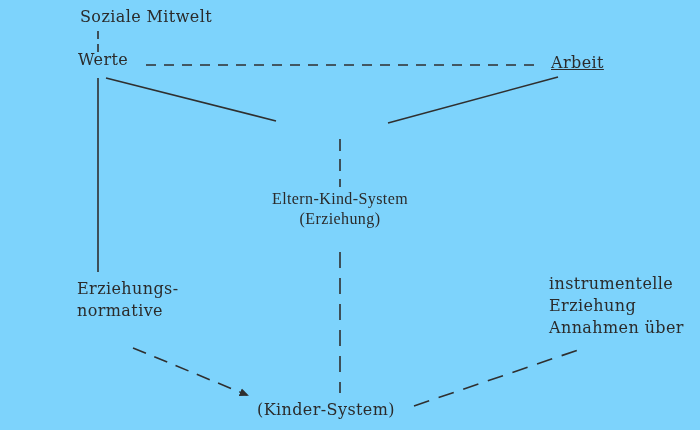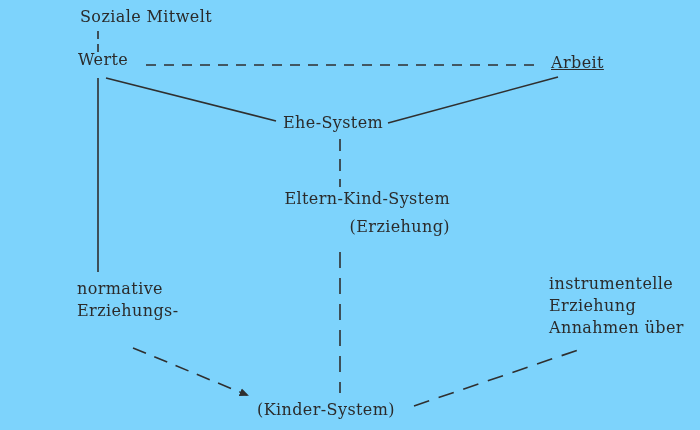--- a/index.html
+++ b/index.html
@@ -31,24 +31,24 @@
   .label {
     position: absolute;
     white-space: nowrap;
     letter-spacing: 0.4px;
     line-height: 20px;
   }
   .multiline {
     line-height: 22px;
   }
   .center-block {
-    text-align: right;
+    text-align: center;
+    font-family: Liberation Serif, serif;
   }
   .sublabel {
-    margin-top: 8px;
   }
 </style>
 </head>
 <body>
 
 <div class="canvas">
 
   <svg class="edges-svg" viewBox="0 0 700 430" xmlns="http://www.w3.org/2000/svg">
     <defs>
       <marker id="arrow" viewBox="0 0 10 10" refX="7" refY="5" markerWidth="6.5" markerHeight="6.5" orient="auto">
@@ -65,30 +65,29 @@
     <line x1="133" y1="348" x2="247" y2="395" stroke-dasharray="14 9" marker-end="url(#arrow)"></line>
     <line x1="414" y1="406" x2="584" y2="348" stroke-dasharray="16 10"></line>
   </svg>
 
   <div class="label" style="left:80px; top:7px;">Soziale Mitwelt</div>
 
   <div class="label" style="left:78px; top:50px;">Werte</div>
 
   <div class="label" style="left:551px; top:53px;text-decoration:underline;">Arbeit</div>
 
-  <div class="label" style="left:283px; top:113px;">Ehe-System</div>
 
   <div class="label center-block" style="left:230px; top:189px; width:220px;">
     <div>Eltern-Kind-System</div>
     <div class="sublabel">(Erziehung)</div>
   </div>
 
   <div class="label multiline" style="left:77px; top:278px;">
+    <div>Erziehungs-</div>
     <div>normative</div>
-    <div>Erziehungs-</div>
   </div>
 
   <div class="label multiline" style="left:549px; top:273px;">
     <div>instrumentelle</div>
     <div>Erziehung</div>
     <div>Annahmen über</div>
   </div>
 
   <div class="label" style="left:257px; top:394px;margin-top:6px;">(Kinder-System)</div>
 

